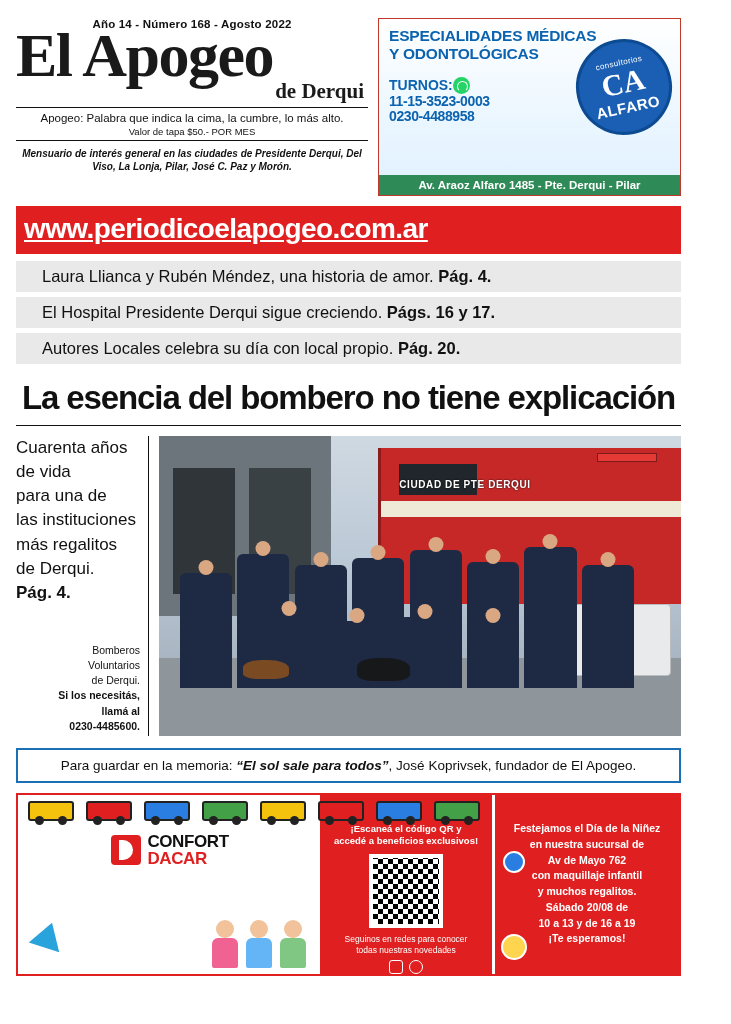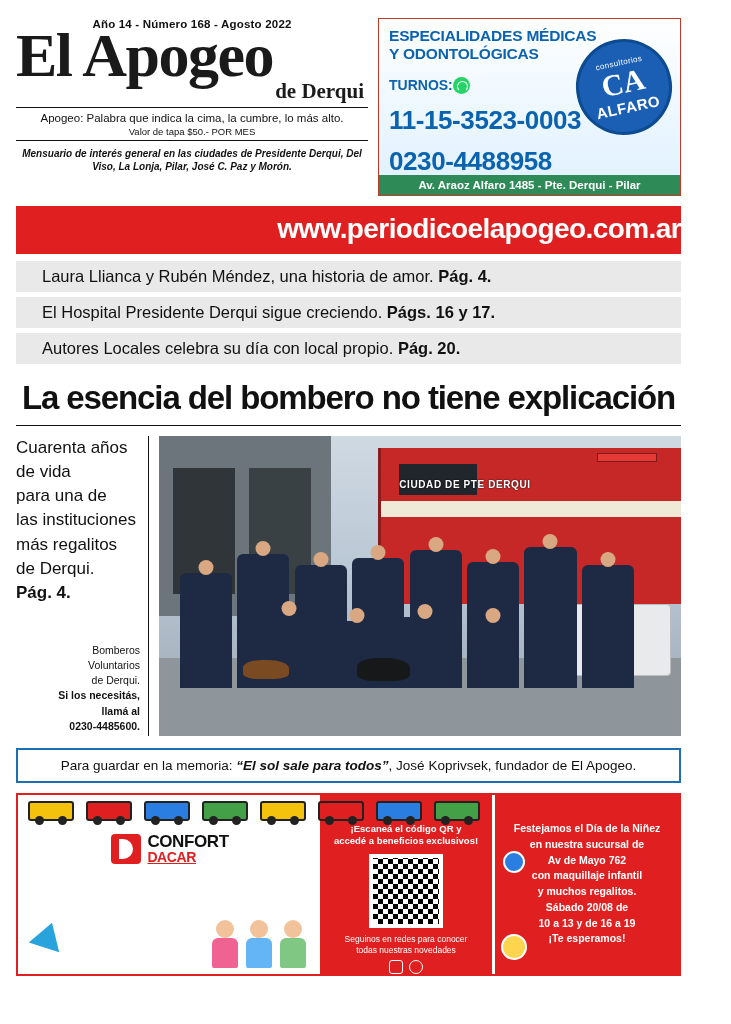--- a/index.html
+++ b/index.html
@@ -117,24 +117,24 @@
   .wa::after {
     content: "";
     position: absolute; left: 4px; top: 4px;
     width: 9px; height: 9px;
     border: 1.6px solid #fff; border-radius: 50%;
     border-bottom-color: transparent;
   }
   .alfaro-phone {
     color: #0b63b0;
     font-weight: bold;
-    font-size: 26px;
+    font-size: 14px;
     line-height: 1.12;
     letter-spacing: -0.4px;
-    margin-top: 12px;
+    margin-top: 0;
   }
   .alfaro-addr {
     position: absolute;
     left: 0; right: 0; bottom: 0;
     background: #2e8b57;
     color: #fff;
     font-weight: bold;
     font-size: 11.5px;
     text-align: center;
     padding: 4px 14px;
@@ -157,25 +157,26 @@
     font-size: 30px; font-weight: bold; line-height: 1;
     margin: 1px 0;
   }
   .badge-bot { font-size: 15px; font-weight: bold; letter-spacing: .5px; }
 
   
   .webbar {
     margin-top: 10px;
     background: #e02020;
     color: #fff;
-    text-align: right;
+    text-align: left;
     font-weight: bold;
     font-size: 28px;
     letter-spacing: -0.6px;
-    padding: 7px 0 9px 0;
+    padding: 7px 0 9px 8px;
+    text-decoration: underline;
   }
 
   
   .toc { margin-top: 7px; }
   .toc-row {
     background: #e9e9e9;
     font-size: 16.5px;
     color: #111;
     padding: 6px 0 6px 26px;
     margin-bottom: 5px;
@@ -306,21 +307,21 @@
     width: 30px; height: 30px; background: #e02020;
     border-radius: 4px; position: relative;
   }
   .confort-mark::after {
     content:""; position:absolute; left:8px; top:5px;
     width:14px; height:20px; background:#fff;
     border-radius: 0 10px 10px 0;
   }
   .confort-text { line-height: 1; text-align: left; }
   .confort-text .l1 { font-weight: bold; font-size: 17px; color:#111; letter-spacing:-.4px;}
-  .confort-text .l2 { font-weight: bold; font-size: 14px; color:#e02020; letter-spacing:-.4px;text-decoration:underline;}
+  .confort-text .l2 { font-weight: bold; font-size: 17px; color:#e02020; letter-spacing:-.4px;}
   .kite {
     position:absolute; left:14px; bottom:26px;
     width:0;height:0;
     border-left:16px solid transparent; border-right:16px solid transparent;
     border-bottom:26px solid #29a3dc;
     transform: rotate(18deg);
   }
   .kids { position:absolute; right:14px; bottom:6px; display:flex; gap:8px; align-items:flex-end; }
   .kid { width:26px; }
   .kid .kh { width:18px;height:18px;border-radius:50%;background:#f2c29a;margin:0 auto;}

